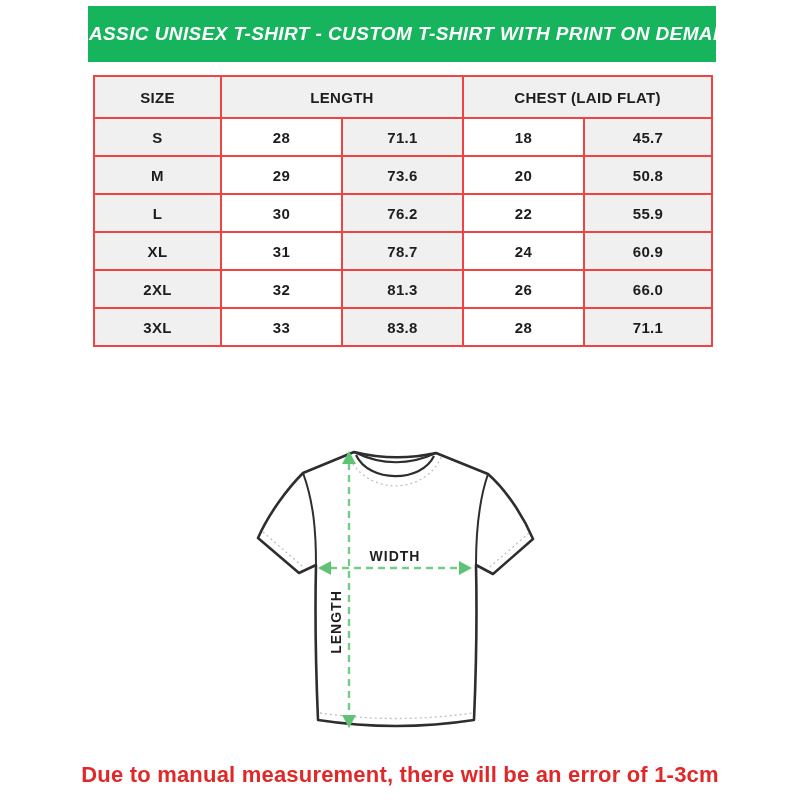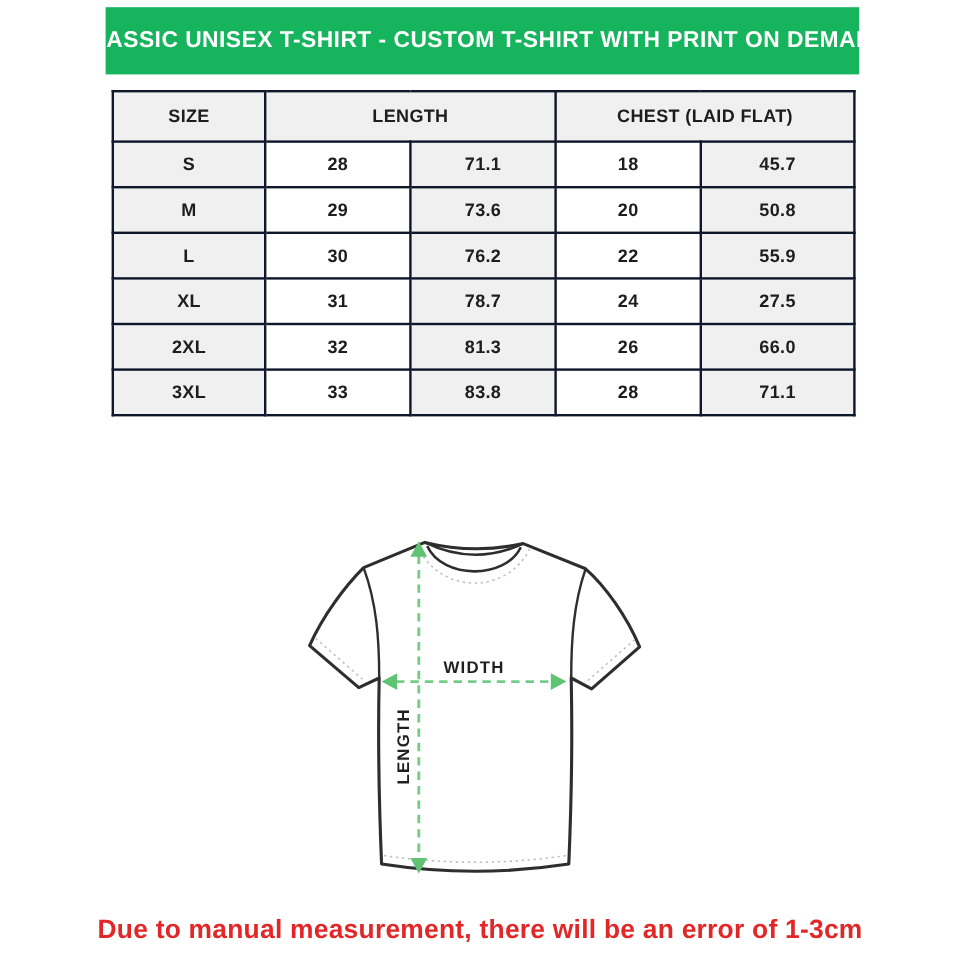--- a/index.html
+++ b/index.html
@@ -15,21 +15,21 @@
   }
   .banner-title{
     color:#ffffff;font-weight:bold;font-size:19px;letter-spacing:.4px;white-space:nowrap;
   }
   
   .size-table{
     position:absolute;left:93px;top:75px;
     border-collapse:collapse;table-layout:fixed;width:618px;
   }
   .size-table td,.size-table th{
-    border:2px solid #0f172a;text-align:center;vertical-align:middle;
+    border:2px solid #ef4444;text-align:center;vertical-align:middle;
     font-size:15px;font-weight:bold;letter-spacing:.3px;padding:0;background:#ffffff;
   }
   .size-table th{height:40px;background:#f0f0f0;}
   .size-table td{height:36px;}
   .size-table td.shade{background:#f0f0f0;}
   
   .tshirt-wrap{position:absolute;left:236px;top:425px;width:320px;height:330px;}
   .shirt-line{fill:#ffffff;stroke:#2e2e2e;stroke-width:2.6;stroke-linejoin:round;}
   .seam{fill:none;stroke:#2e2e2e;stroke-width:2;}
   .collar-line{fill:none;stroke:#2e2e2e;stroke-width:2.2;}
@@ -44,21 +44,21 @@
   .footnote{
     position:absolute;left:0;top:762px;width:800px;text-align:center;
     font-size:22px;font-weight:bold;color:#e12727;letter-spacing:.2px;
   }
 </style>
 </head>
 <body>
 
 <div class="page">
 
-  <div class="banner" style="background: rgb(23, 180, 94);">
+  <div class="banner" style="background: rgb(23, 180, 94); font-style: italic;">
     <span class="banner-title" style="color: rgb(255, 255, 255);">CLASSIC UNISEX T-SHIRT - CUSTOM T-SHIRT WITH PRINT ON DEMAND</span>
   </div>
 
   <table class="size-table">
     <colgroup>
       <col style="width:127px">
         <col style="width:121px">
         <col style="width:121px">
       <col style="width:121px">
         <col style="width:128px">
@@ -90,21 +90,21 @@
           <td>30</td>
           <td class="shade">76.2</td>
           <td>22</td>
           <td class="shade">55.9</td>
         </tr>
         <tr>
           <td class="shade">XL</td>
           <td>31</td>
           <td class="shade">78.7</td>
           <td>24</td>
-          <td class="shade">27.5</td>
+          <td class="shade">60.9</td>
         </tr>
         <tr>
           <td class="shade">2XL</td>
           <td>32</td>
           <td class="shade">81.3</td>
           <td>26</td>
           <td class="shade">66.0</td>
         </tr>
         <tr>
           <td class="shade">3XL</td>

